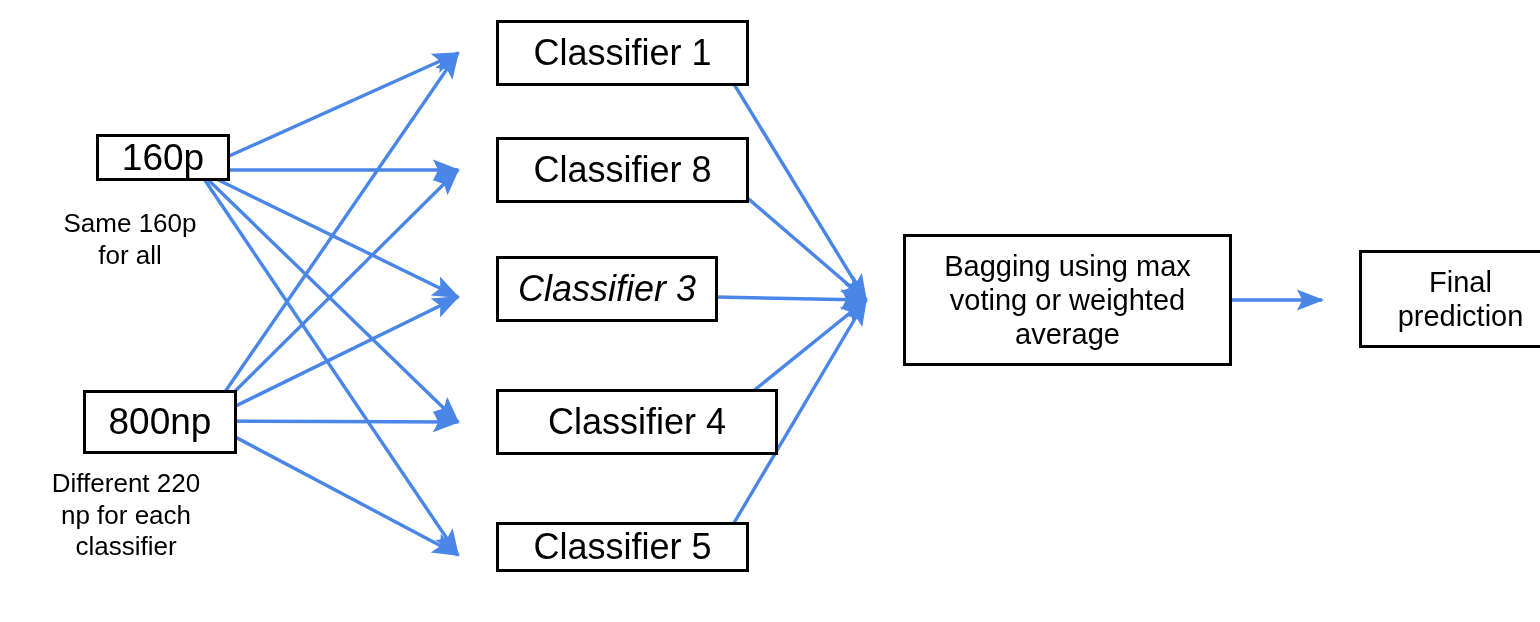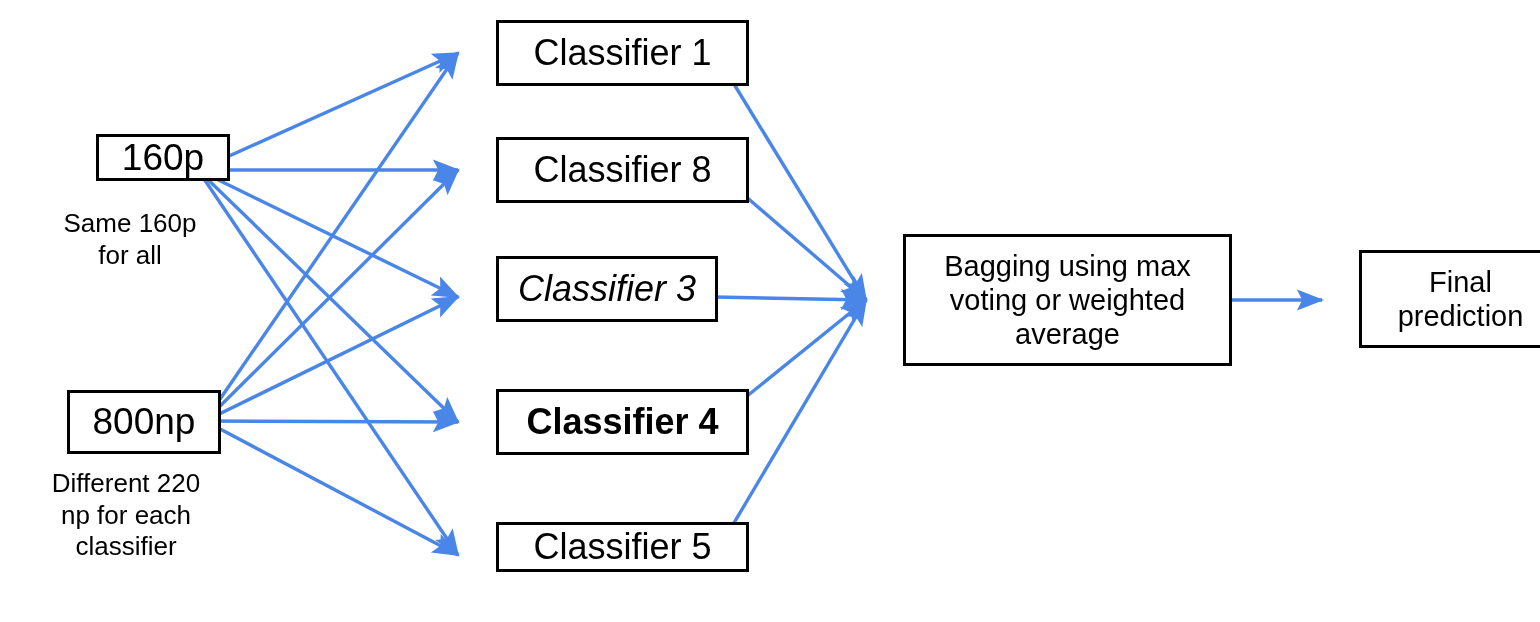--- a/index.html
+++ b/index.html
@@ -93,37 +93,37 @@
         <line x1="1198" y1="300" x2="1322" y2="300"></line>
       </g>
   </svg>
 
   <div class="node source-node" id="node-source-160p" style="left: 62px; top: 134px; width: 134px; height: 47px;">
     <span class="node-text">160p</span>
   </div>
   <div class="caption" id="caption-source-160p" style="left: 40px; top: 208px; width: 180px;">Same 160p
 for all</div>
 
-  <div class="node source-node" id="node-source-800np" style="left: 33px; top: 390px; width: 154px; height: 64px;">
+  <div class="node source-node" id="node-source-800np" style="left: 49px; top: 390px; width: 154px; height: 64px;">
     <span class="node-text">800np</span>
   </div>
   <div class="caption" id="caption-source-800np" style="left: 36px; top: 468px; width: 180px;">Different 220
 np for each
 classifier</div>
 
   <div class="node classifier-node" id="node-classifier-1" style="left: 462px; top: 20px; width: 253px; height: 66px;">
     <span class="node-text">Classifier 1</span>
   </div>
   <div class="node classifier-node" id="node-classifier-2" style="left: 462px; top: 137px; width: 253px; height: 66px;">
     <span class="node-text">Classifier 8</span>
   </div>
   <div class="node classifier-node" id="node-classifier-3" style="left: 462px; top: 256px; width: 222px; height: 66px; font-style: italic;">
     <span class="node-text">Classifier 3</span>
   </div>
-  <div class="node classifier-node" id="node-classifier-4" style="left: 462px; top: 389px; width: 253px; height: 66px; font-weight: bold;">
+  <div class="node classifier-node" id="node-classifier-4" style="left: 462px; top: 389px; width: 282px; height: 66px;">
     <span class="node-text">Classifier 4</span>
   </div>
   <div class="node classifier-node" id="node-classifier-5" style="left: 462px; top: 522px; width: 253px; height: 50px;">
     <span class="node-text">Classifier 5</span>
   </div>
 
   <div class="node agg-node" id="node-aggregator" style="left: 869px; top: 234px; width: 329px; height: 132px;">
     <span class="node-text">Bagging using max
 voting or weighted
 average</span>

